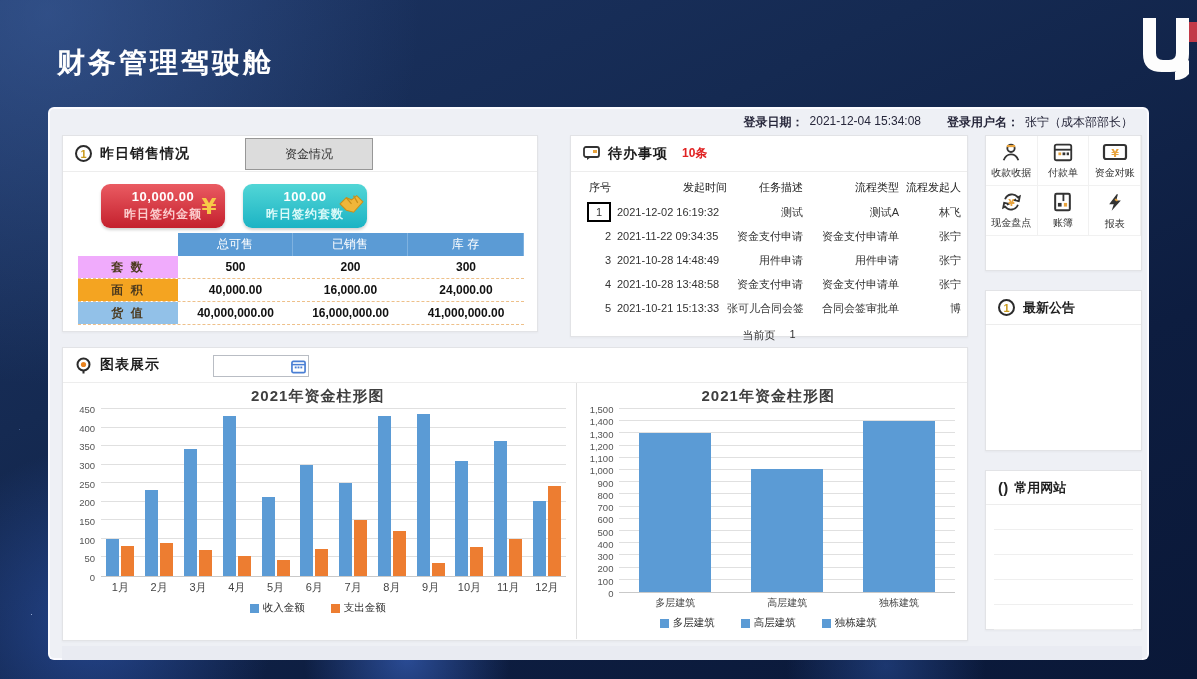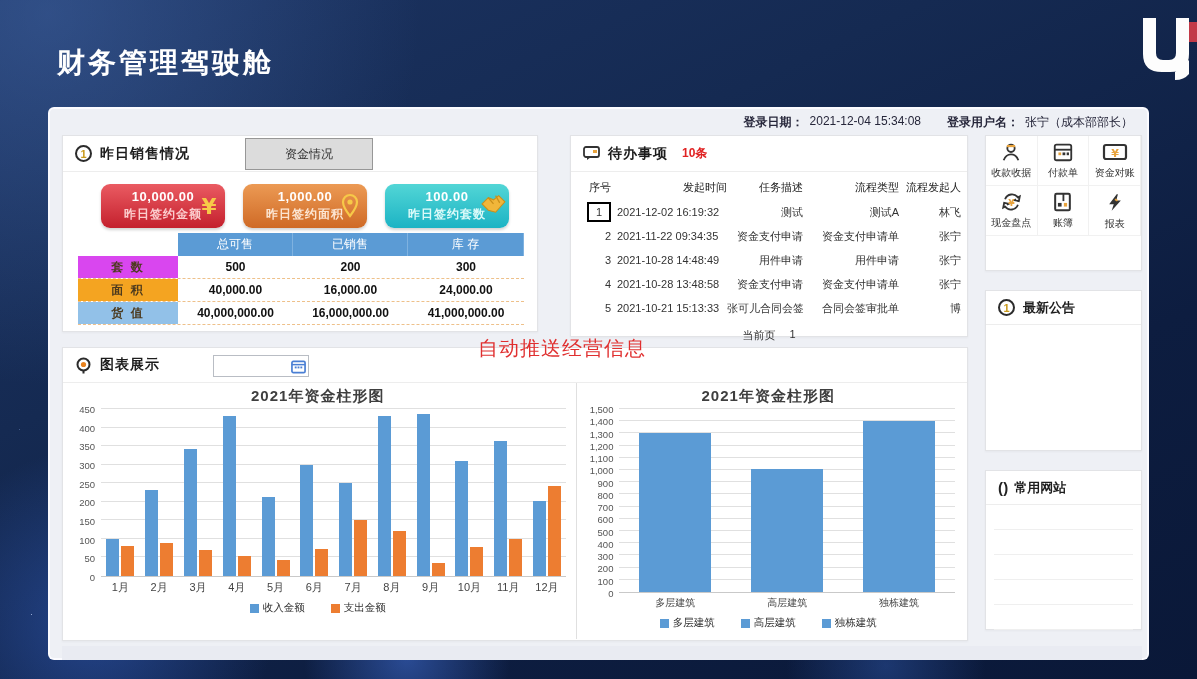--- a/index.html
+++ b/index.html
@@ -153,50 +153,40 @@
     <div class="badges" id="badges">
         <div class="badge red">
           <div class="bv">10,000.00</div>
           <div class="bl">昨日签约金额</div>
           <span class="bicon">
             <svg width="26" height="26" viewBox="0 0 24 24">
               <text x="12" y="19" font-size="20" font-weight="bold" fill="#f7c948" text-anchor="middle" font-family="DejaVu Sans,sans-serif">¥</text>
             </svg>
           </span>
         </div>
-        <div class="badge orange">
-          <div class="bv">1,000.00</div>
-          <div class="bl">昨日签约面积</div>
-          <span class="bicon">
-            <svg width="24" height="26" viewBox="0 0 24 26">
-              <path d="M12 2a7 7 0 0 0-7 7c0 5 7 14 7 14s7-9 7-14a7 7 0 0 0-7-7z" fill="none" stroke="#f7c948" stroke-width="2.2"></path>
-              <circle cx="12" cy="9" r="2.6" fill="#f7c948"></circle>
-            </svg>
-          </span>
-        </div>
         <div class="badge teal">
           <div class="bv">100.00</div>
           <div class="bl">昨日签约套数</div>
           <span class="bicon">
             <svg width="27" height="24" viewBox="0 0 26 22">
               <path d="M2 10 l6-6 5 2 5-4 6 6-9 10-7-2z" fill="#f0b63a" stroke="#c98f1a" stroke-width="1"></path>
               <path d="M8 4 l5 6 m2-8 l4 7" stroke="#c98f1a" stroke-width="1.2" fill="none"></path>
             </svg>
           </span>
         </div>
       </div>
     <div class="sales-table" id="salesTable">
         <div class="st-row">
           <div></div>
           <div class="st-h">总可售</div>
           <div class="st-h">已销售</div>
           <div class="st-h">库 存</div>
         </div>
         <div class="st-row st-body">
-          <div class="st-label" style="background: #d946ef;">套 数</div>
+          <div class="st-label" style="background: #f0abfc;">套 数</div>
           <div class="st-val">500</div>
           <div class="st-val">200</div>
           <div class="st-val">300</div>
         </div>
         <div class="st-row st-body">
           <div class="st-label" style="background: rgb(244, 164, 33);">面 积</div>
           <div class="st-val">40,000.00</div>
           <div class="st-val">16,000.00</div>
           <div class="st-val">24,000.00</div>
         </div>
@@ -538,15 +528,14 @@
             </span>
             <span class="li">
               <span class="sq" style="background: rgb(91, 155, 213);"></span>
               <span>独栋建筑</span>
             </span>
           </div>
         </div>
     </div>
   </section>
 
-  <div class="annotation">自动推送经营信息</div>
   <div class="panel-footer"></div>
 </div>
 
 </body></html>

